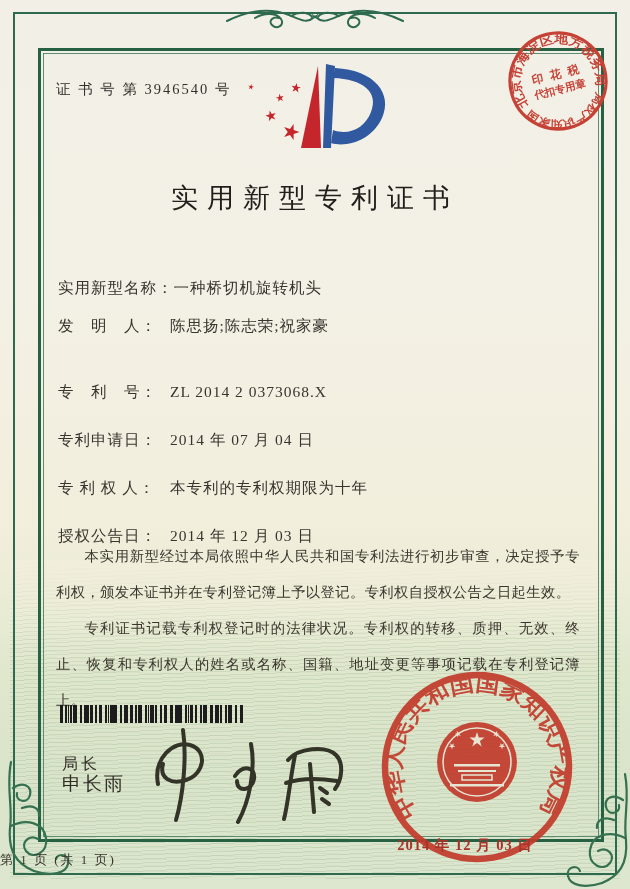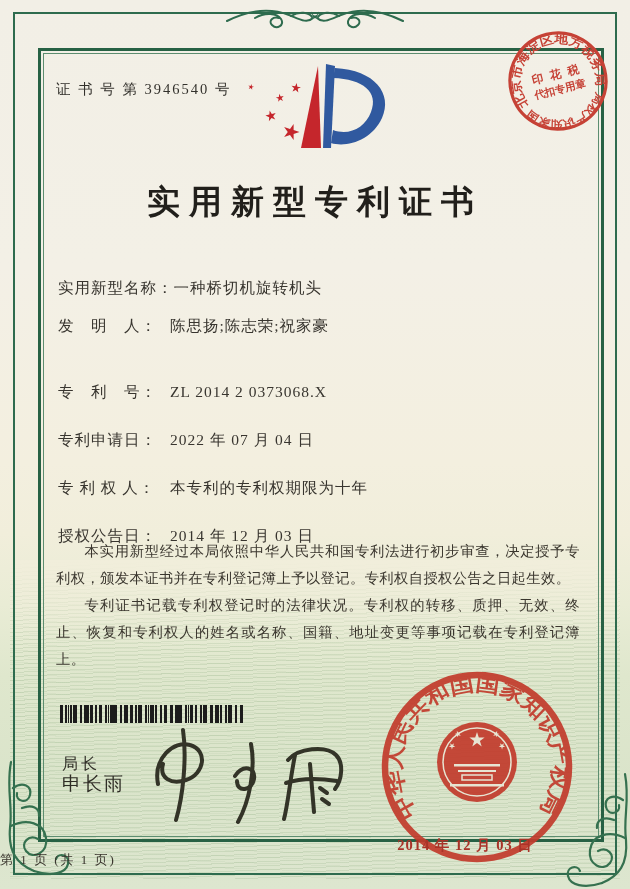--- a/index.html
+++ b/index.html
@@ -43,33 +43,33 @@
 
   .cert-no {
     position:absolute; left:56px; top:80px; z-index:3;
     font-size:14.5px; letter-spacing:2px; color:#33312c;
   }
   #logo { position:absolute; left:243px; top:50px; z-index:2; }
   #tax-stamp { position:absolute; left:503px; top:26px; z-index:3; transform:rotate(-14deg); }
 
   .title {
     position:absolute; left:0; right:0; top:180px; z-index:3;
-    text-align:center; font-size:33px; font-weight:bold;
+    text-align:center; font-size:27px; font-weight:normal;
     letter-spacing:9px; color:#211f1b;
   }
 
   .fields { position:absolute; left:58px; top:0; z-index:3; }
   .frow { position:absolute; left:0; white-space:nowrap;
           font-size:15.5px; color:#38352f; letter-spacing:1px; }
   .frow .flabel { display:inline-block; min-width:112px;margin-top:16px; }
   .f0{top:262px}.f1{top:300px}.f2{top:366px}.f3{top:414px}.f4{top:462px}.f5{top:510px}
 
   .paras {
     position:absolute; left:56px; top:538px; width:524px; z-index:3;
-    font-size:14.3px; line-height:27px; color:#3a362e;
+    font-size:14.3px; line-height:36px; color:#3a362e;
     text-align:justify; letter-spacing:.4px;
   }
   .paras p { text-indent:2em; }
 
   .barcode {
     position:absolute; left:60px; top:705px; width:183px; height:18px; z-index:3;
     background:
       repeating-linear-gradient(90deg,#1c1c1c 0 2px,rgba(0,0,0,0) 2px 5px),
       repeating-linear-gradient(90deg,#1c1c1c 0 1px,rgba(0,0,0,0) 1px 8px),
       repeating-linear-gradient(90deg,#1c1c1c 0 3px,rgba(0,0,0,0) 3px 13px);
@@ -173,21 +173,21 @@
     <div class="frow f0">
       <span class="flabel">实用新型名称：</span><span>一种桥切机旋转机头</span>
     </div>
     <div class="frow f1">
       <span class="flabel">发　明　人：</span><span>陈思扬;陈志荣;祝家豪</span>
     </div>
     <div class="frow f2">
       <span class="flabel">专　利　号：</span><span>ZL 2014 2 0373068.X</span>
     </div>
     <div class="frow f3">
-      <span class="flabel">专利申请日：</span><span>2022 年 07 月 04 日</span>
+      <span class="flabel">专利申请日：</span><span>2014 年 07 月 04 日</span>
     </div>
     <div class="frow f4">
       <span class="flabel">专 利 权 人：</span><span>本专利的专利权期限为十年</span>
     </div>
     <div class="frow f5">
       <span class="flabel">授权公告日：</span><span>2014 年 12 月 03 日</span>
     </div>
   </div>
 
   <div class="paras">

